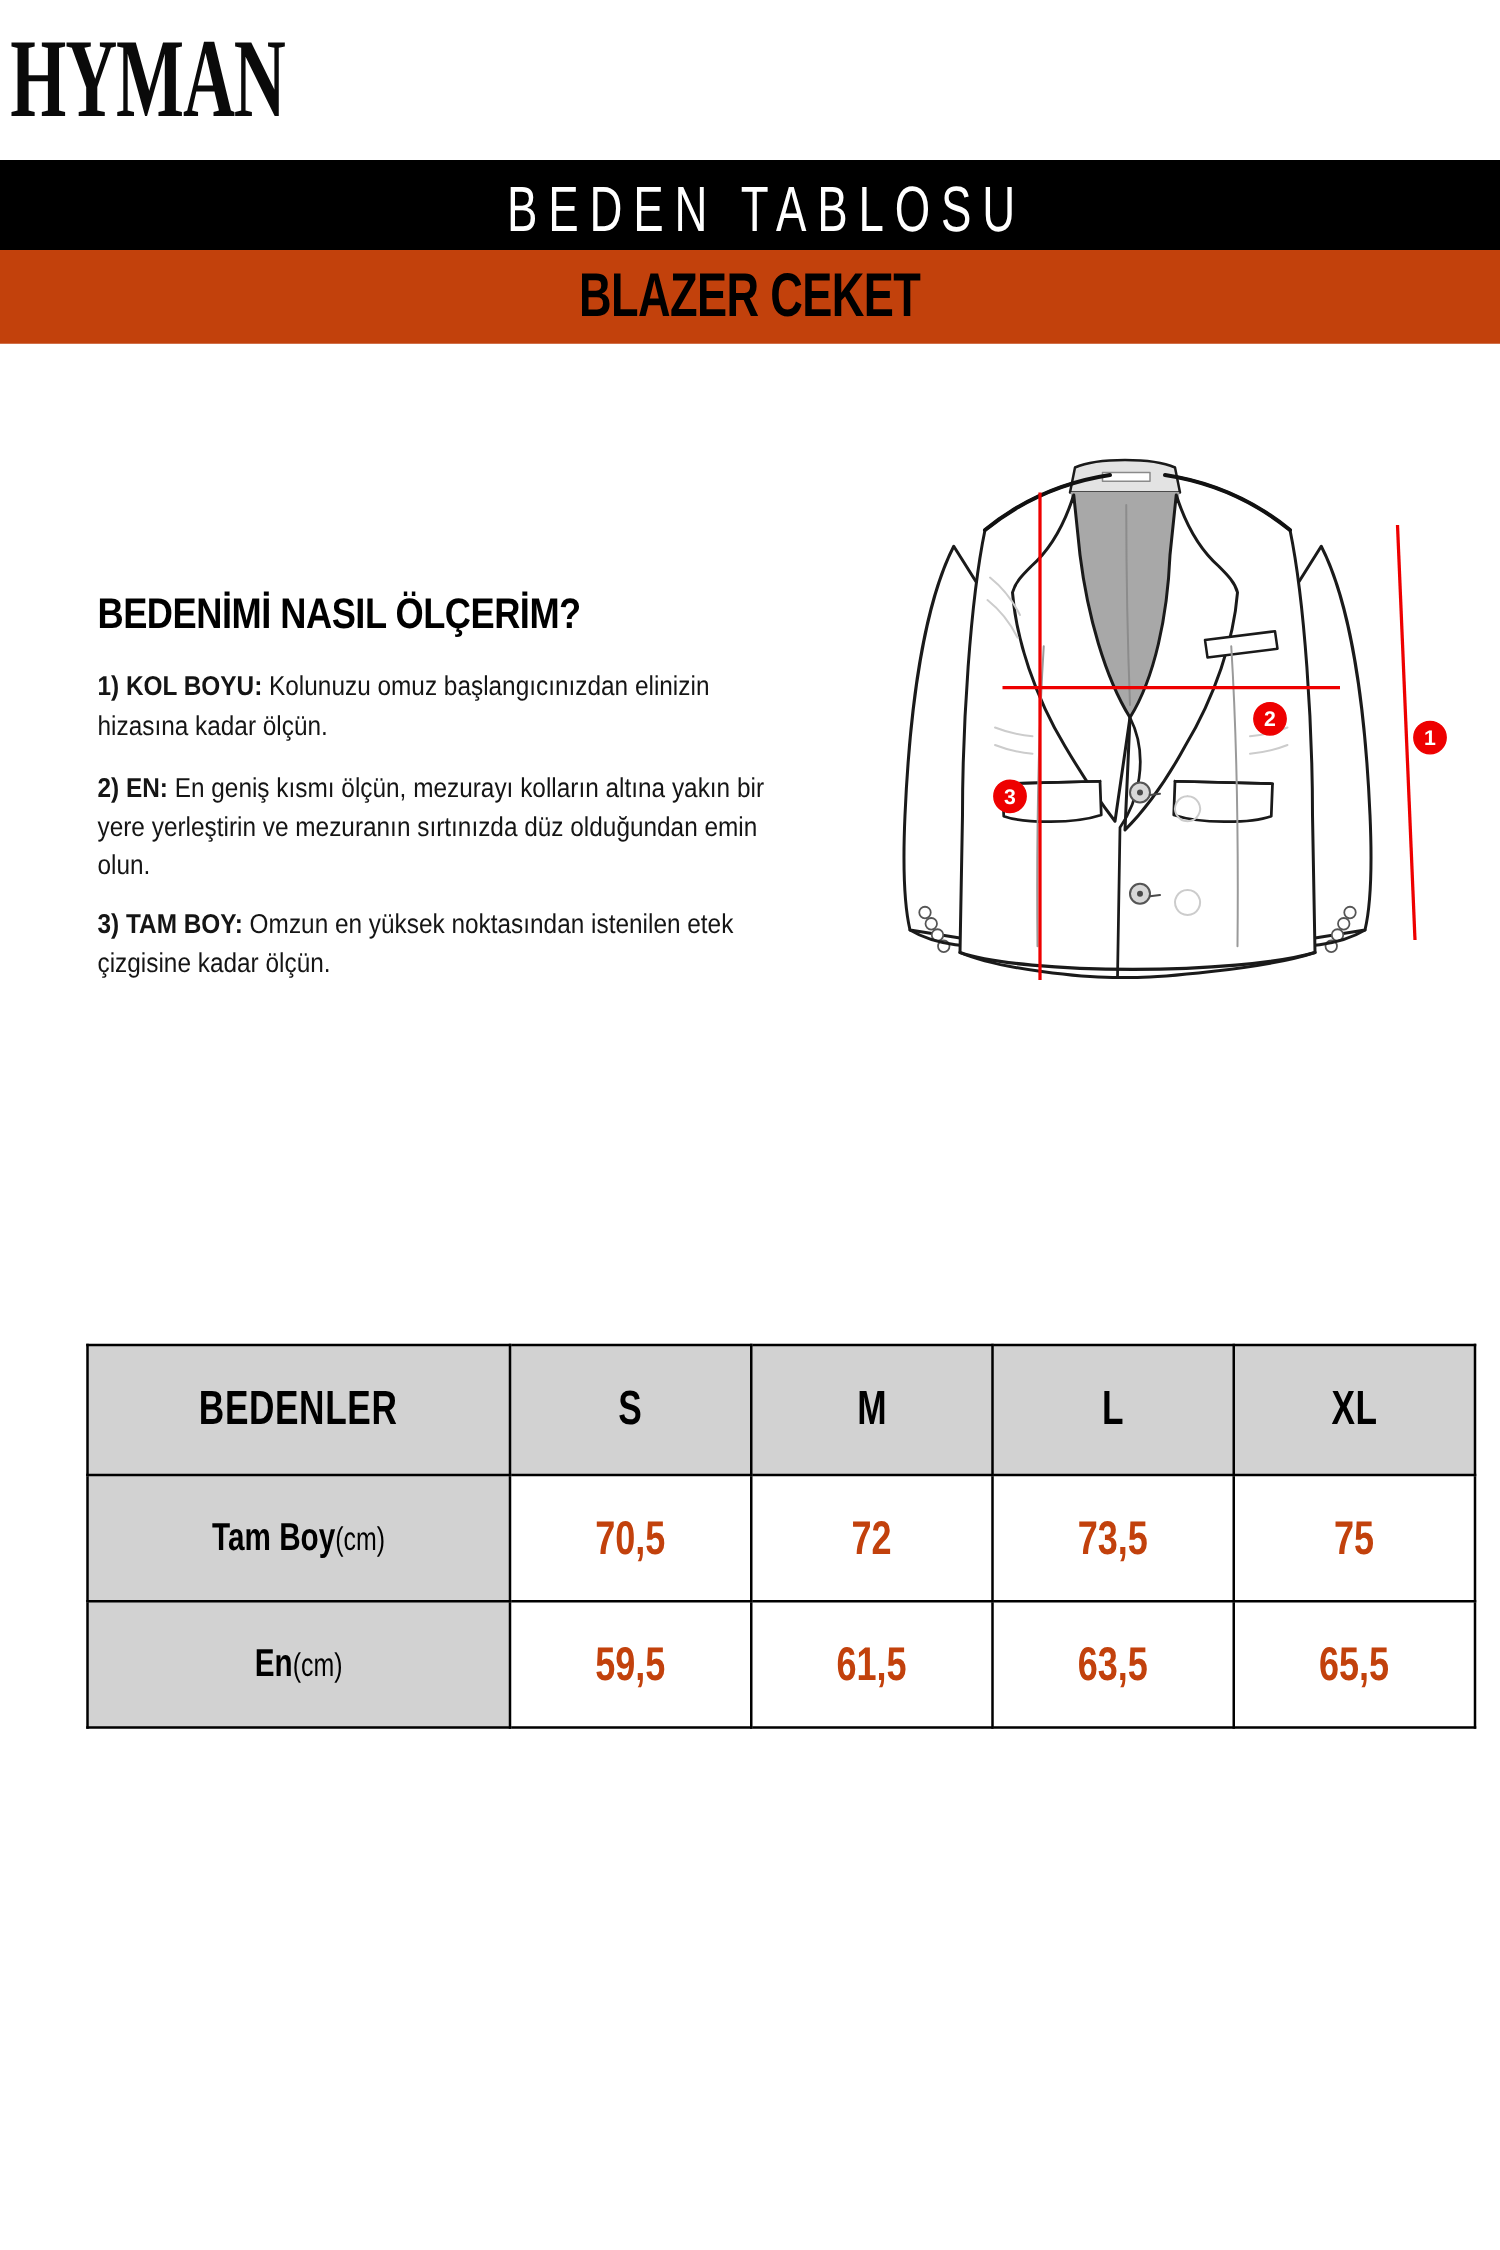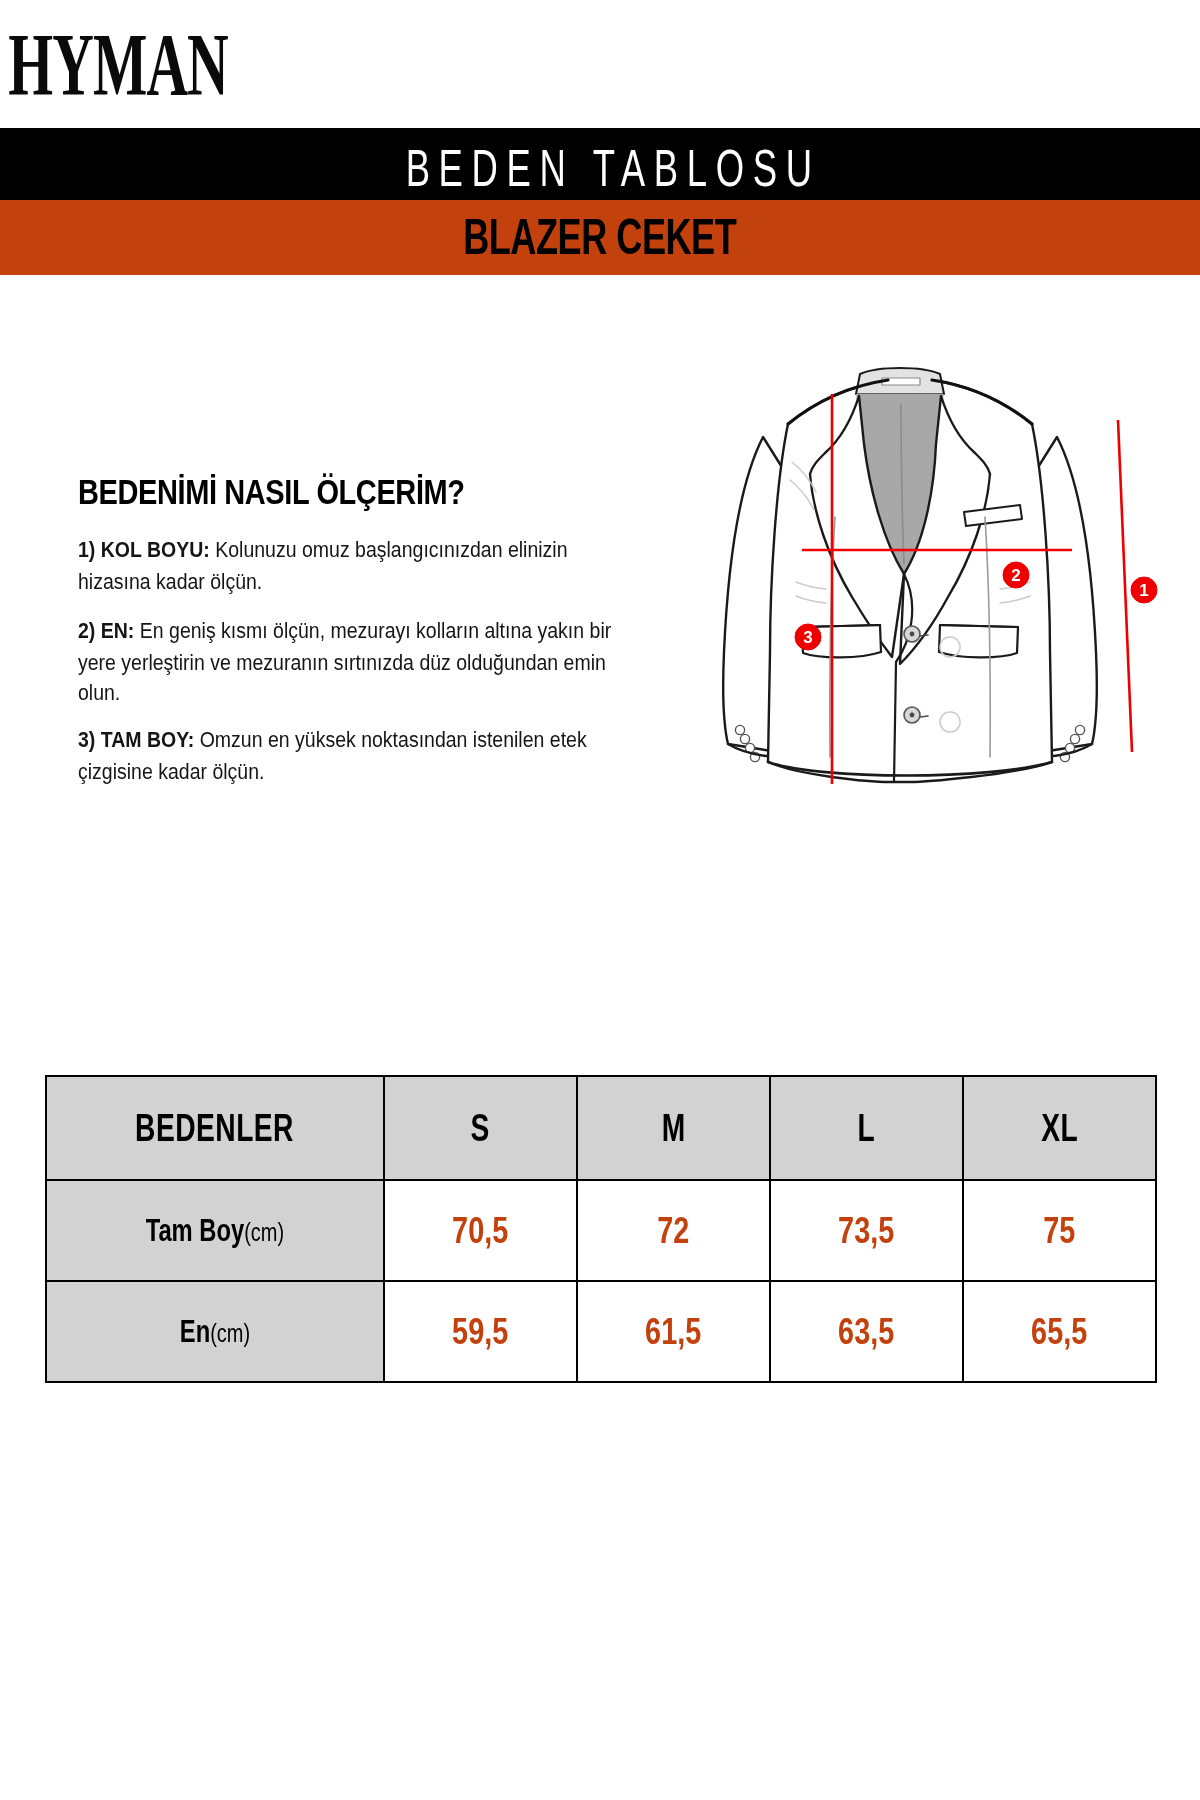--- a/index.html
+++ b/index.html
@@ -85,20 +85,21 @@
   
   .illo { position: absolute; left: 620px; top: 352px; width: 560px; height: 470px; }
   .illo svg { display:block; width: 100%; height: 100%; }
 
   
   .tbl-wrap { position: absolute; left: 45px; top: 1075px; width: 1110px; }
   table.sizes {
     width: 1110px;
     border-collapse: collapse;
     table-layout: fixed;
+    margin-left: 24px;
   }
   table.sizes th, table.sizes td {
     border: 2.5px solid #000;
     text-align: center;
     vertical-align: middle;
   }
   table.sizes thead th {
     background: #d2d2d2;
     height: 104px;
     font-size: 30px;

